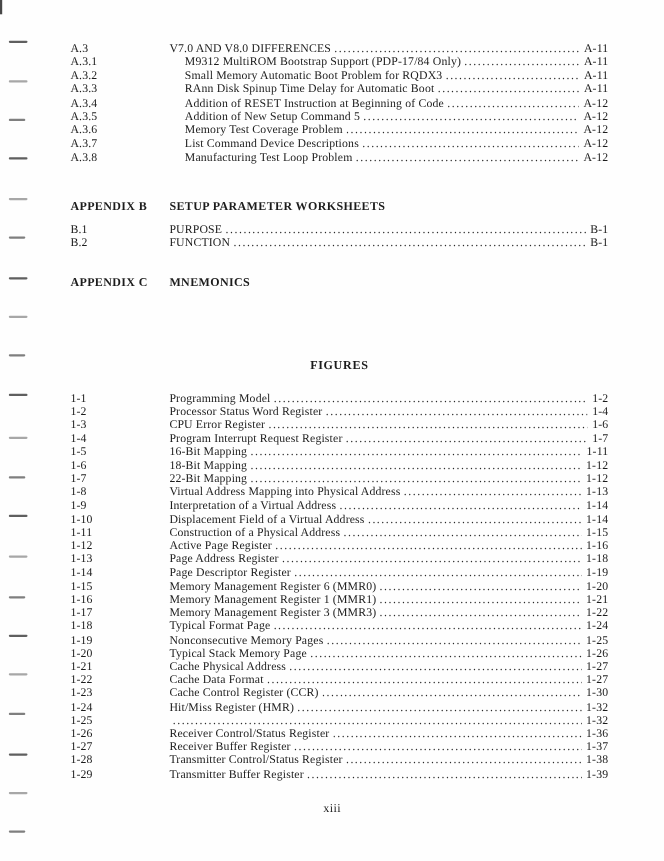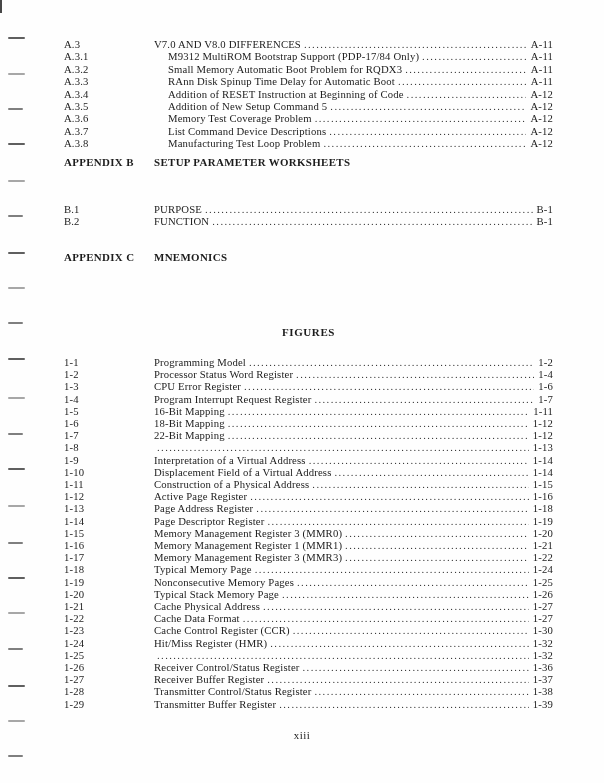--- a/index.html
+++ b/index.html
@@ -29,21 +29,21 @@
     position: absolute;
     left: 64px;
     width: 489px; 
     top: 0;
     height: 100%;
     font-size: 10.7px;
     letter-spacing: 0.15px;
   }
   .sec { position: absolute; left: 0; right: 0; }
   .sec-a        { top: 38px;  line-height: 12.4px; }
-  .heading-b    { top: 156px; }
+  .heading-b    { top: 182px; }
   .sec-b        { top: 203px; line-height: 12.2px; }
   .heading-c    { top: 251px; }
   .figures-head { top: 326px; }
   .sec-figures  { top: 356px; line-height: 12.2px; }
 
   .toc-row { display: flex; align-items: baseline; font-family: Liberation Serif, serif; }
   .toc-num { flex: none; width: 90px; }
   .toc-title { flex: none; white-space: nowrap; }
   .toc-row.indent .toc-title { margin-left: 14px; }
   .toc-dots {
@@ -244,20 +244,21 @@
 
         <div class="toc-row">
           <span class="toc-num">1-7</span>
           <span class="toc-title">22-Bit Mapping</span>
           <span class="toc-dots"></span>
           <span class="toc-page">1-12</span>
         </div>
 
         <div class="toc-row">
           <span class="toc-num">1-8</span>
+          <span class="toc-title">Virtual Address Mapping into Physical Address</span>
           <span class="toc-dots"></span>
           <span class="toc-page">1-13</span>
         </div>
 
         <div class="toc-row">
           <span class="toc-num">1-9</span>
           <span class="toc-title">Interpretation of a Virtual Address</span>
           <span class="toc-dots"></span>
           <span class="toc-page">1-14</span>
         </div>
@@ -292,42 +293,42 @@
 
         <div class="toc-row">
           <span class="toc-num">1-14</span>
           <span class="toc-title">Page Descriptor Register</span>
           <span class="toc-dots"></span>
           <span class="toc-page">1-19</span>
         </div>
 
         <div class="toc-row">
           <span class="toc-num">1-15</span>
-          <span class="toc-title">Memory Management Register 3 (MMR0)</span>
+          <span class="toc-title">Memory Management Register 6 (MMR0)</span>
           <span class="toc-dots"></span>
           <span class="toc-page">1-20</span>
         </div>
 
         <div class="toc-row">
           <span class="toc-num">1-16</span>
           <span class="toc-title">Memory Management Register 1 (MMR1)</span>
           <span class="toc-dots"></span>
           <span class="toc-page">1-21</span>
         </div>
 
         <div class="toc-row">
           <span class="toc-num">1-17</span>
           <span class="toc-title">Memory Management Register 3 (MMR3)</span>
           <span class="toc-dots"></span>
           <span class="toc-page">1-22</span>
         </div>
 
         <div class="toc-row">
           <span class="toc-num">1-18</span>
-          <span class="toc-title">Typical Memory Page</span>
+          <span class="toc-title">Typical Format Page</span>
           <span class="toc-dots"></span>
           <span class="toc-page">1-24</span>
         </div>
 
         <div class="toc-row">
           <span class="toc-num">1-19</span>
           <span class="toc-title">Nonconsecutive Memory Pages</span>
           <span class="toc-dots"></span>
           <span class="toc-page">1-25</span>
         </div>

